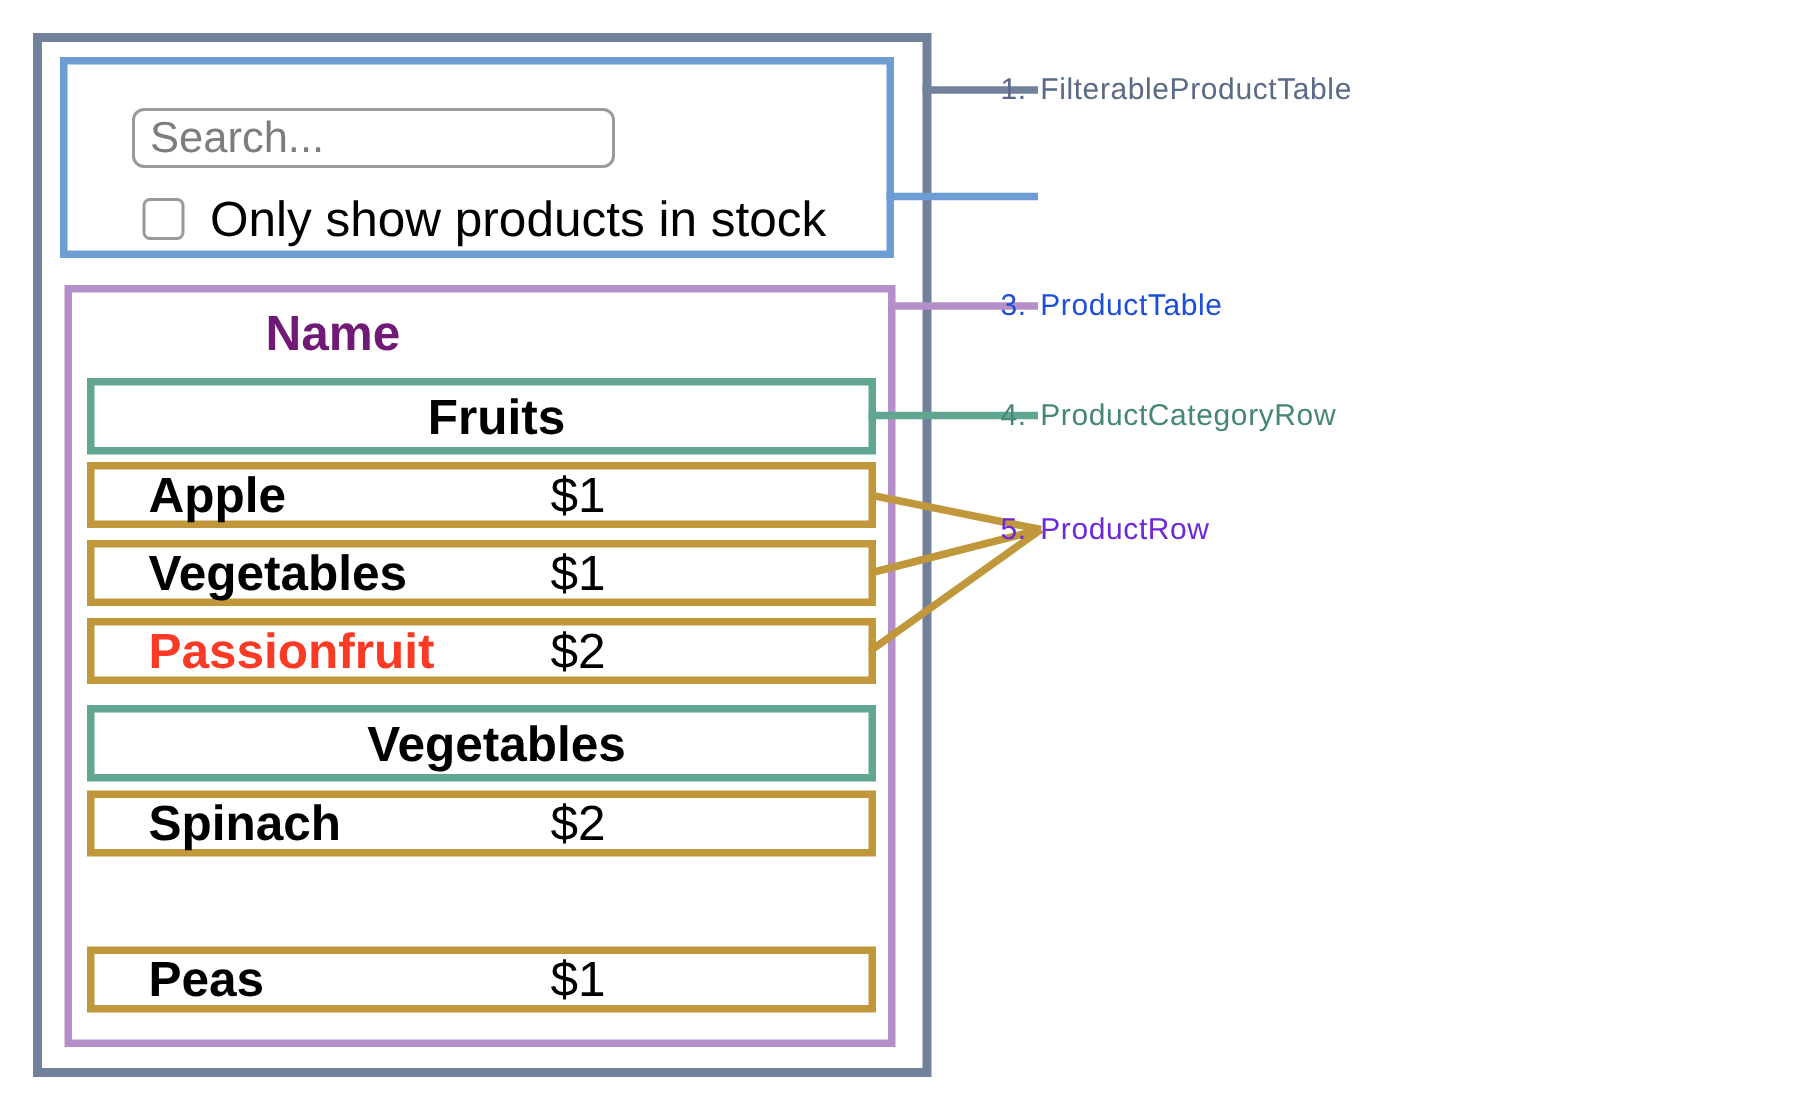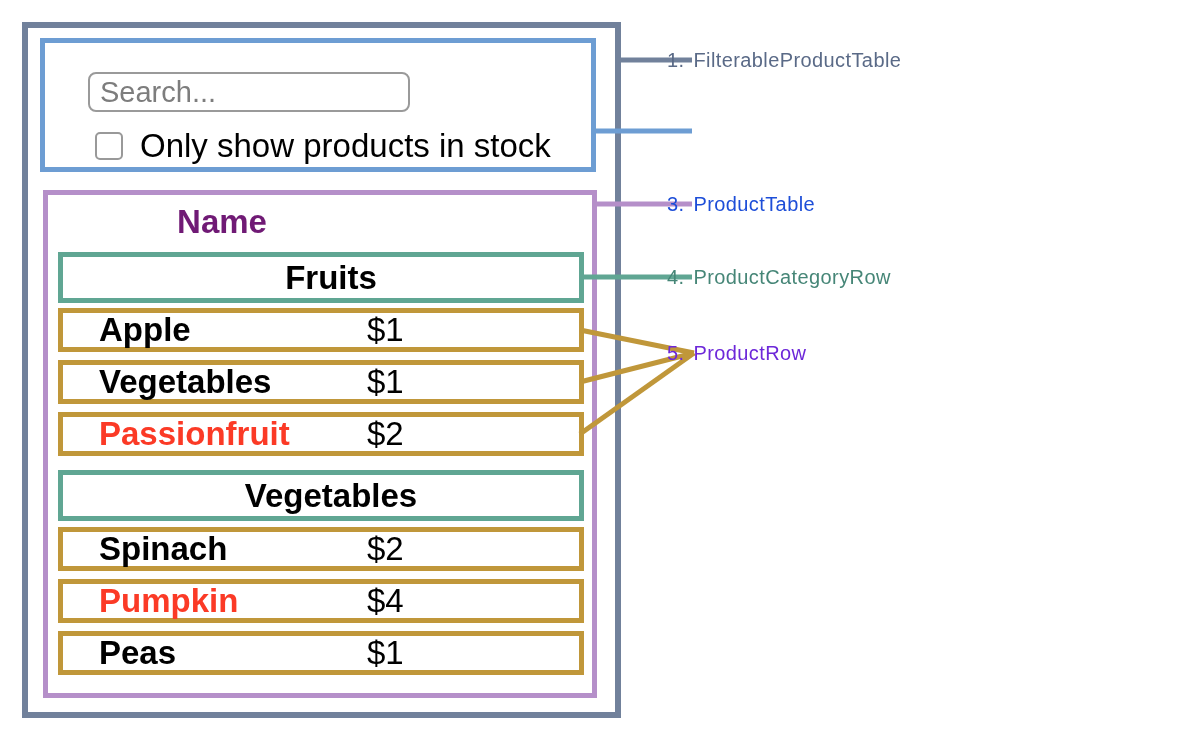--- a/index.html
+++ b/index.html
@@ -115,24 +115,20 @@
   </div>
 
   <div class="row category" style="top:470px">
     <span>Vegetables</span>
   </div>
 
   <div class="row product" style="top:527px">
     <span class="pname">Spinach</span>
     <span class="pprice">$2</span>
   </div>
-  <div class="row product" style="top:579px">
-    <span class="pname oos">Pumpkin</span>
-    <span class="pprice">$4</span>
-  </div>
   <div class="row product" style="top:631px">
     <span class="pname">Peas</span>
     <span class="pprice">$1</span>
   </div>
 
   <svg class="connectors" viewBox="0 0 1200 744">
     <line x1="615" y1="60" x2="692" y2="60" stroke="#71819b" stroke-width="5"></line>
     <line x1="591" y1="131" x2="692" y2="131" stroke="#6d9dd3" stroke-width="5"></line>
     <line x1="592" y1="204" x2="692" y2="204" stroke="#b58fc9" stroke-width="5"></line>
     <line x1="579" y1="277" x2="692" y2="277" stroke="#60a693" stroke-width="5"></line>

